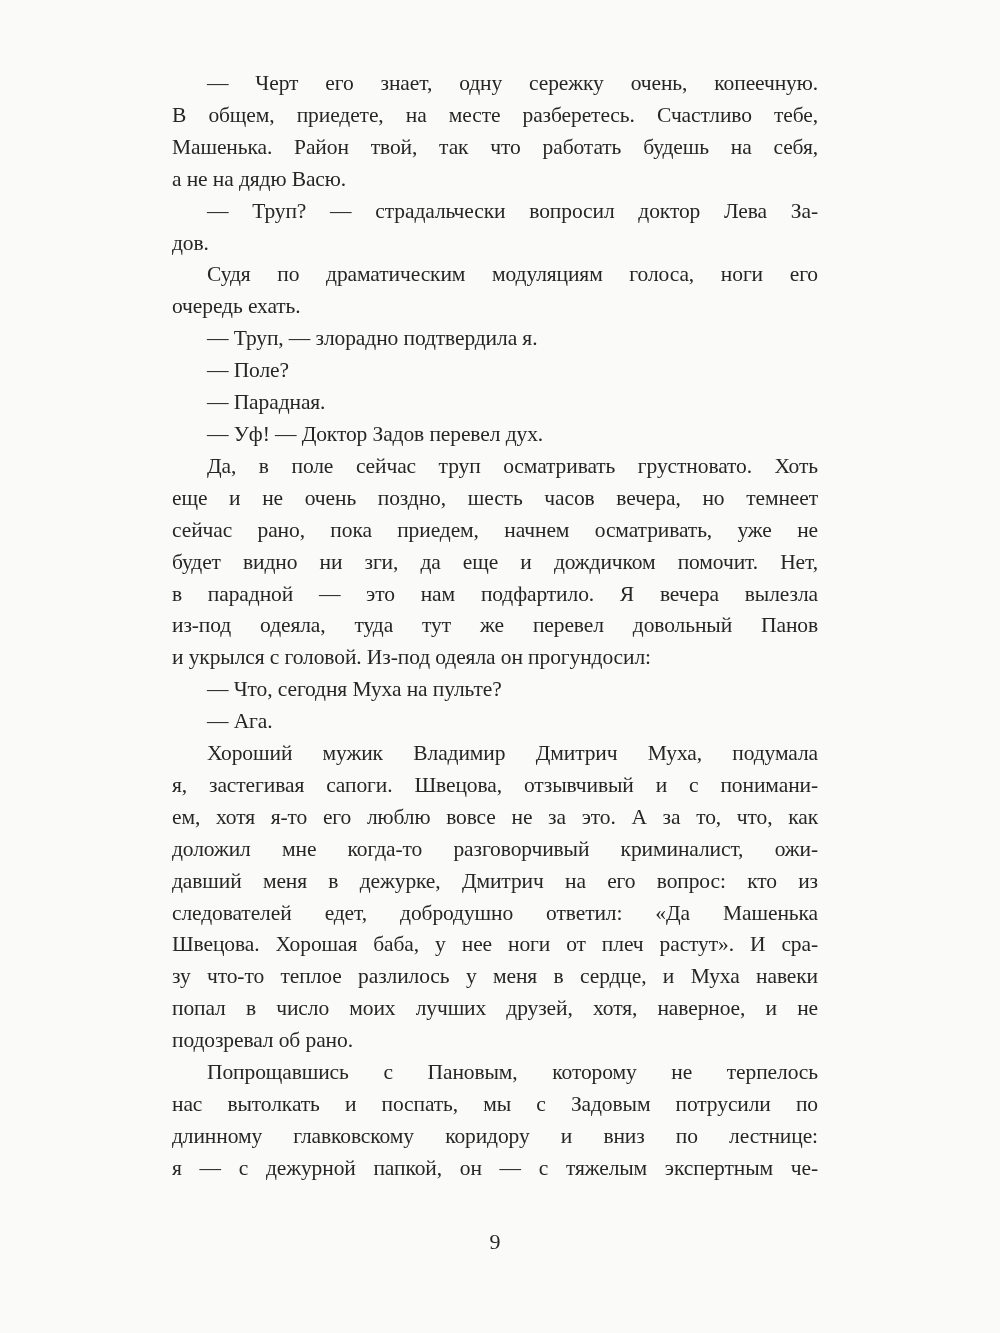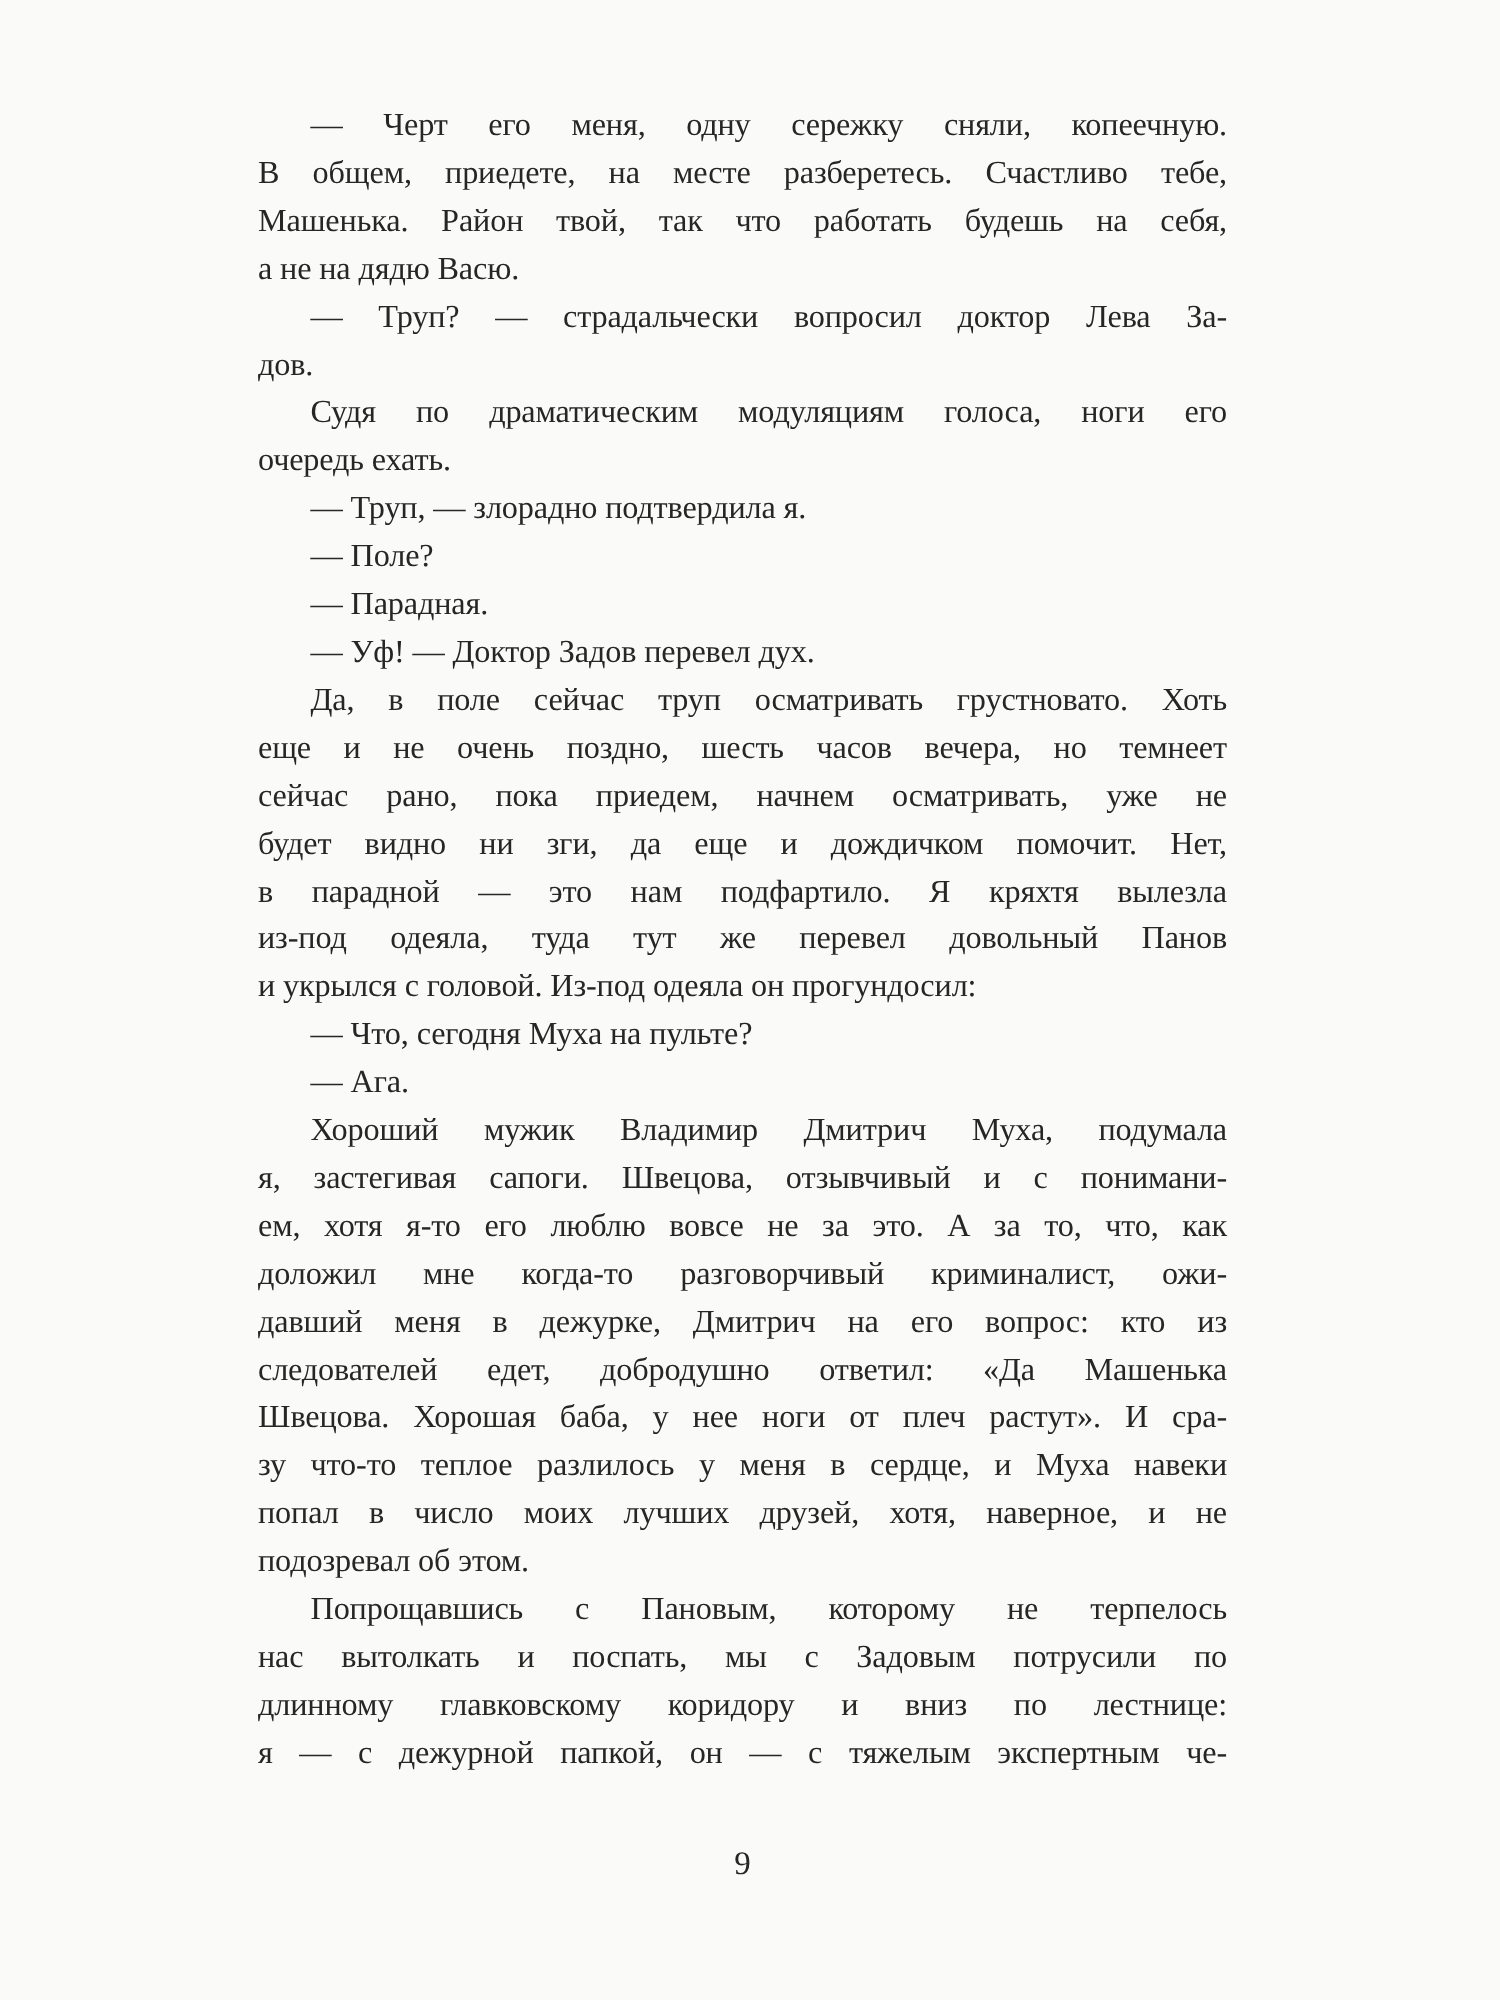--- a/index.html
+++ b/index.html
@@ -53,21 +53,21 @@
     font-size: 22px;
     letter-spacing: 0;
   }
 </style>
 </head>
 <body style="background: rgb(250, 250, 249);">
 
 <div class="page" style="color: rgb(38, 38, 38);">
   <div class="text-block">
       <p>
-        <span class="line">— Черт его меня, одну сережку сняли, копеечную.</span>
+        <span class="line">— Черт его знает, одну сережку очень, копеечную.</span>
         <span class="line">В общем, приедете, на месте разберетесь. Счастливо тебе,</span>
         <span class="line">Машенька. Район твой, так что работать будешь на себя,</span>
         <span class="line last">а не на дядю Васю.</span>
       </p>
       <p>
         <span class="line">— Труп? — страдальчески вопросил доктор Лева За-</span>
         <span class="line last">дов.</span>
       </p>
       <p>
         <span class="line">Судя по драматическим модуляциям голоса, ноги его</span>
@@ -83,41 +83,41 @@
         <span class="line last">— Парадная.</span>
       </p>
       <p>
         <span class="line last">— Уф! — Доктор Задов перевел дух.</span>
       </p>
       <p>
         <span class="line">Да, в поле сейчас труп осматривать грустновато. Хоть</span>
         <span class="line">еще и не очень поздно, шесть часов вечера, но темнеет</span>
         <span class="line">сейчас рано, пока приедем, начнем осматривать, уже не</span>
         <span class="line">будет видно ни зги, да еще и дождичком помочит. Нет,</span>
-        <span class="line">в парадной — это нам подфартило. Я кряхтя вылезла</span>
+        <span class="line">в парадной — это нам подфартило. Я вечера вылезла</span>
         <span class="line">из-под одеяла, туда тут же перевел довольный Панов</span>
         <span class="line last">и укрылся с головой. Из-под одеяла он прогундосил:</span>
       </p>
       <p>
         <span class="line last">— Что, сегодня Муха на пульте?</span>
       </p>
       <p>
         <span class="line last">— Ага.</span>
       </p>
       <p>
         <span class="line">Хороший мужик Владимир Дмитрич Муха, подумала</span>
         <span class="line">я, застегивая сапоги. Швецова, отзывчивый и с понимани-</span>
         <span class="line">ем, хотя я-то его люблю вовсе не за это. А за то, что, как</span>
         <span class="line">доложил мне когда-то разговорчивый криминалист, ожи-</span>
         <span class="line">давший меня в дежурке, Дмитрич на его вопрос: кто из</span>
         <span class="line">следователей едет, добродушно ответил: «Да Машенька</span>
         <span class="line">Швецова. Хорошая баба, у нее ноги от плеч растут». И сра-</span>
         <span class="line">зу что-то теплое разлилось у меня в сердце, и Муха навеки</span>
         <span class="line">попал в число моих лучших друзей, хотя, наверное, и не</span>
-        <span class="line last">подозревал об этом.</span>
+        <span class="line last">подозревал об рано.</span>
       </p>
       <p>
         <span class="line">Попрощавшись с Пановым, которому не терпелось</span>
         <span class="line">нас вытолкать и поспать, мы с Задовым потрусили по</span>
         <span class="line">длинному главковскому коридору и вниз по лестнице:</span>
         <span class="line">я — с дежурной папкой, он — с тяжелым экспертным че-</span>
       </p>
     </div>
   <div class="page-number">9</div>
 </div>

